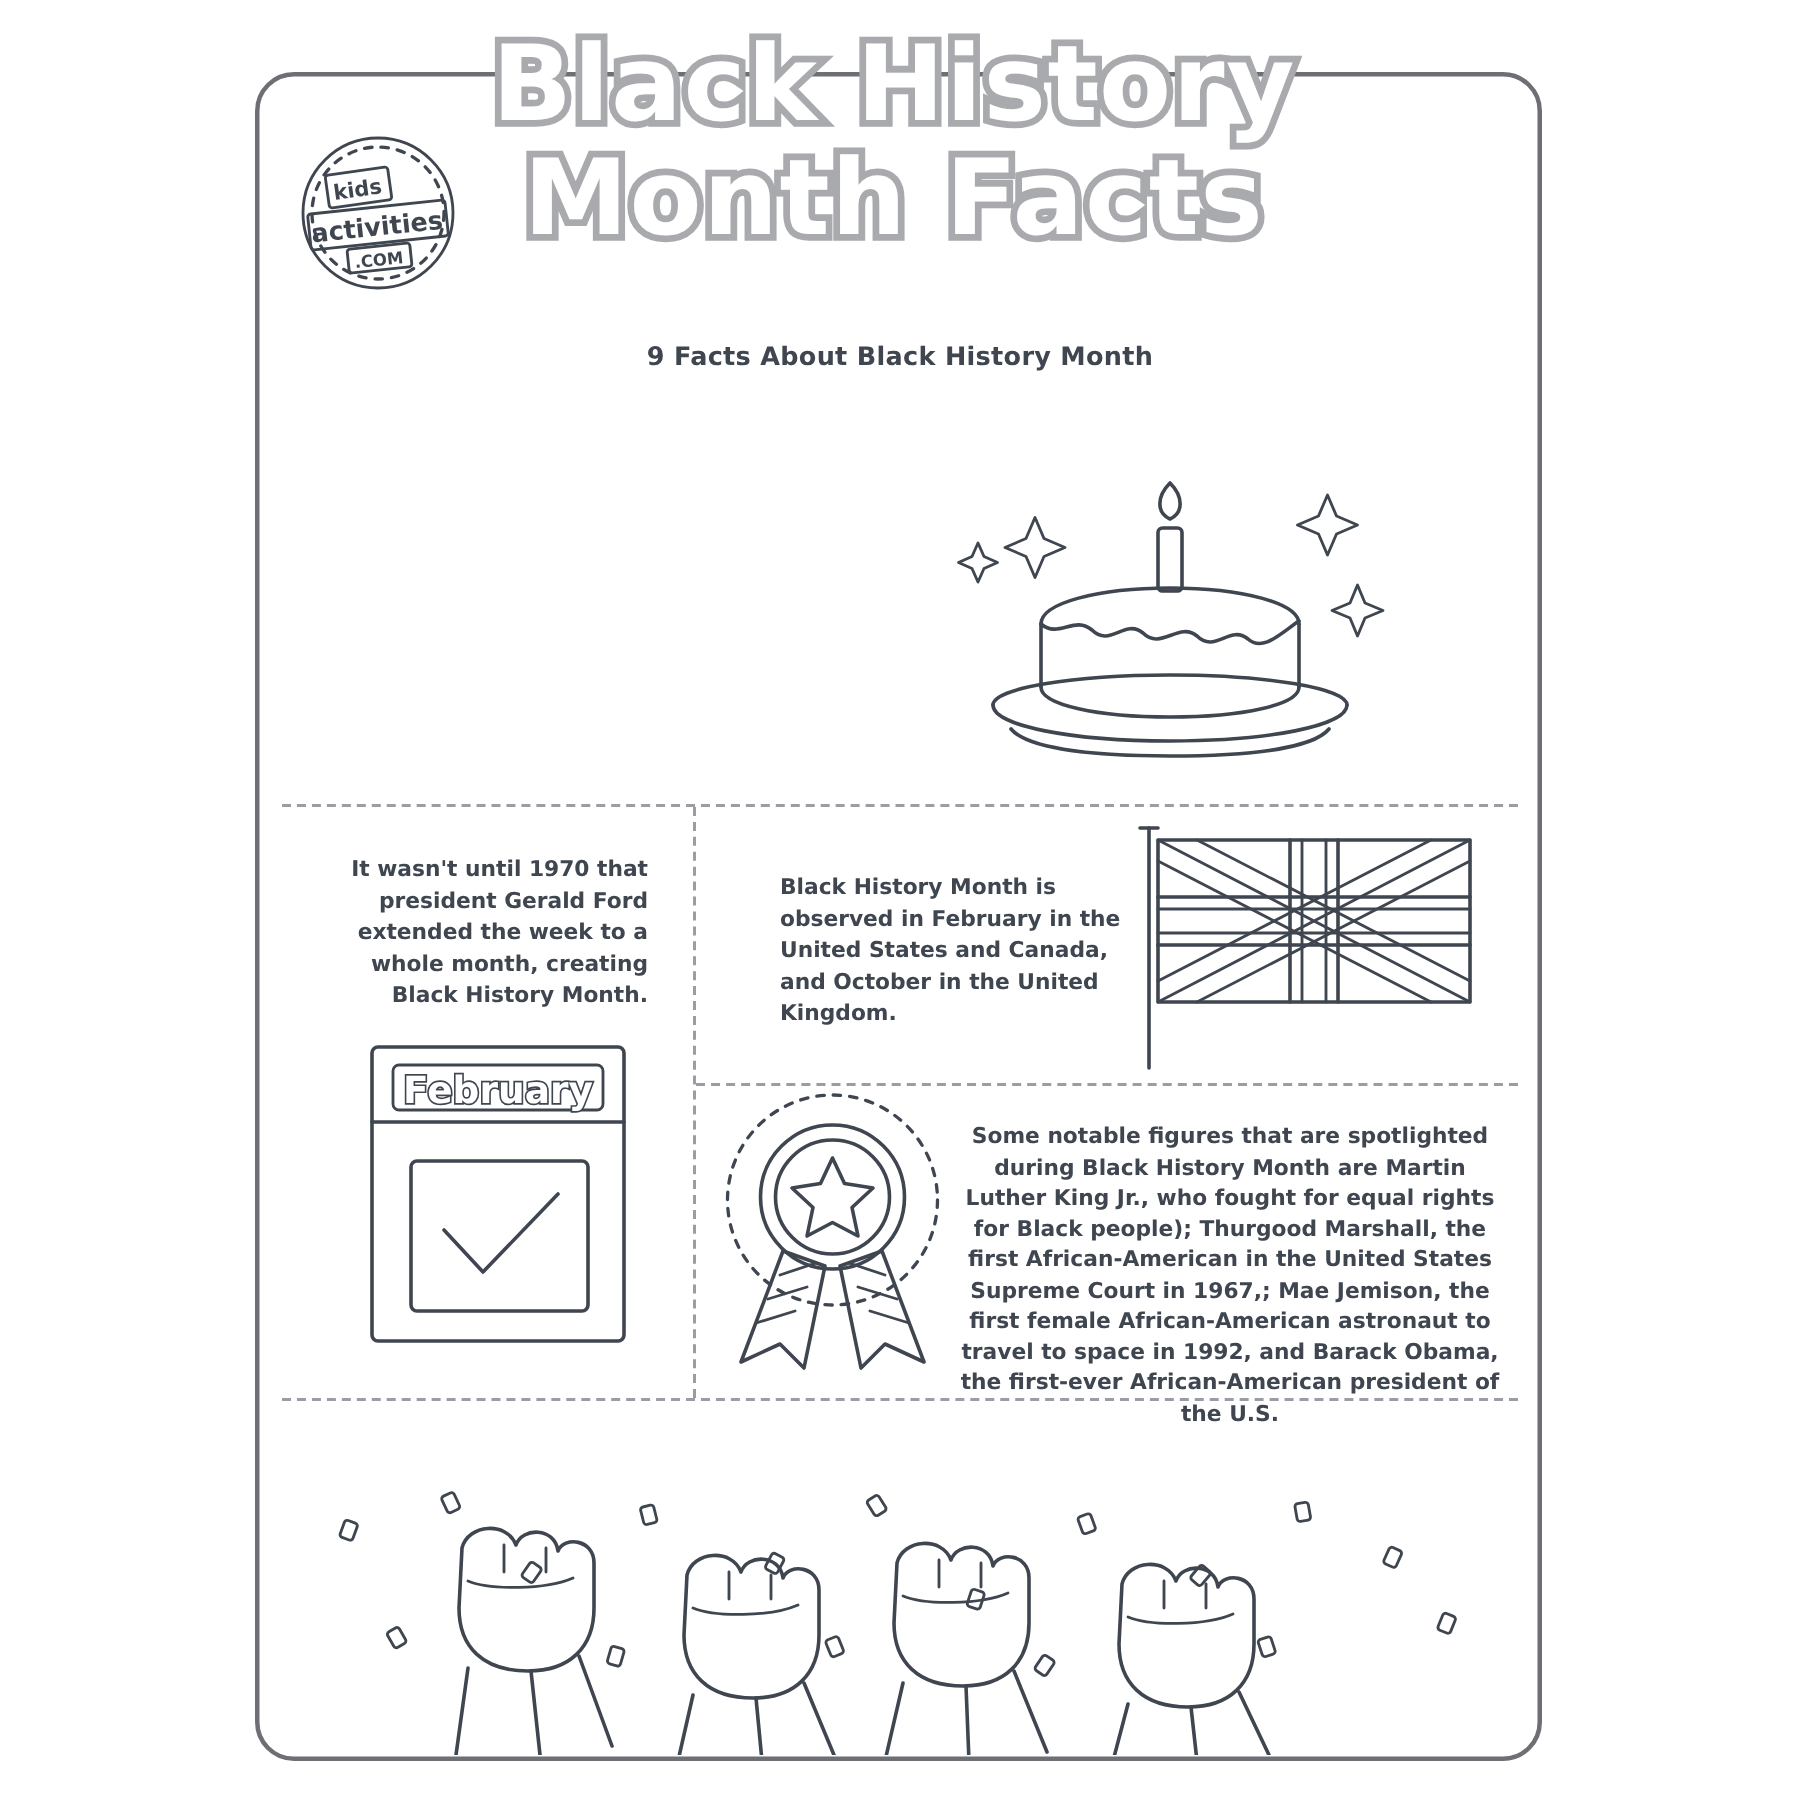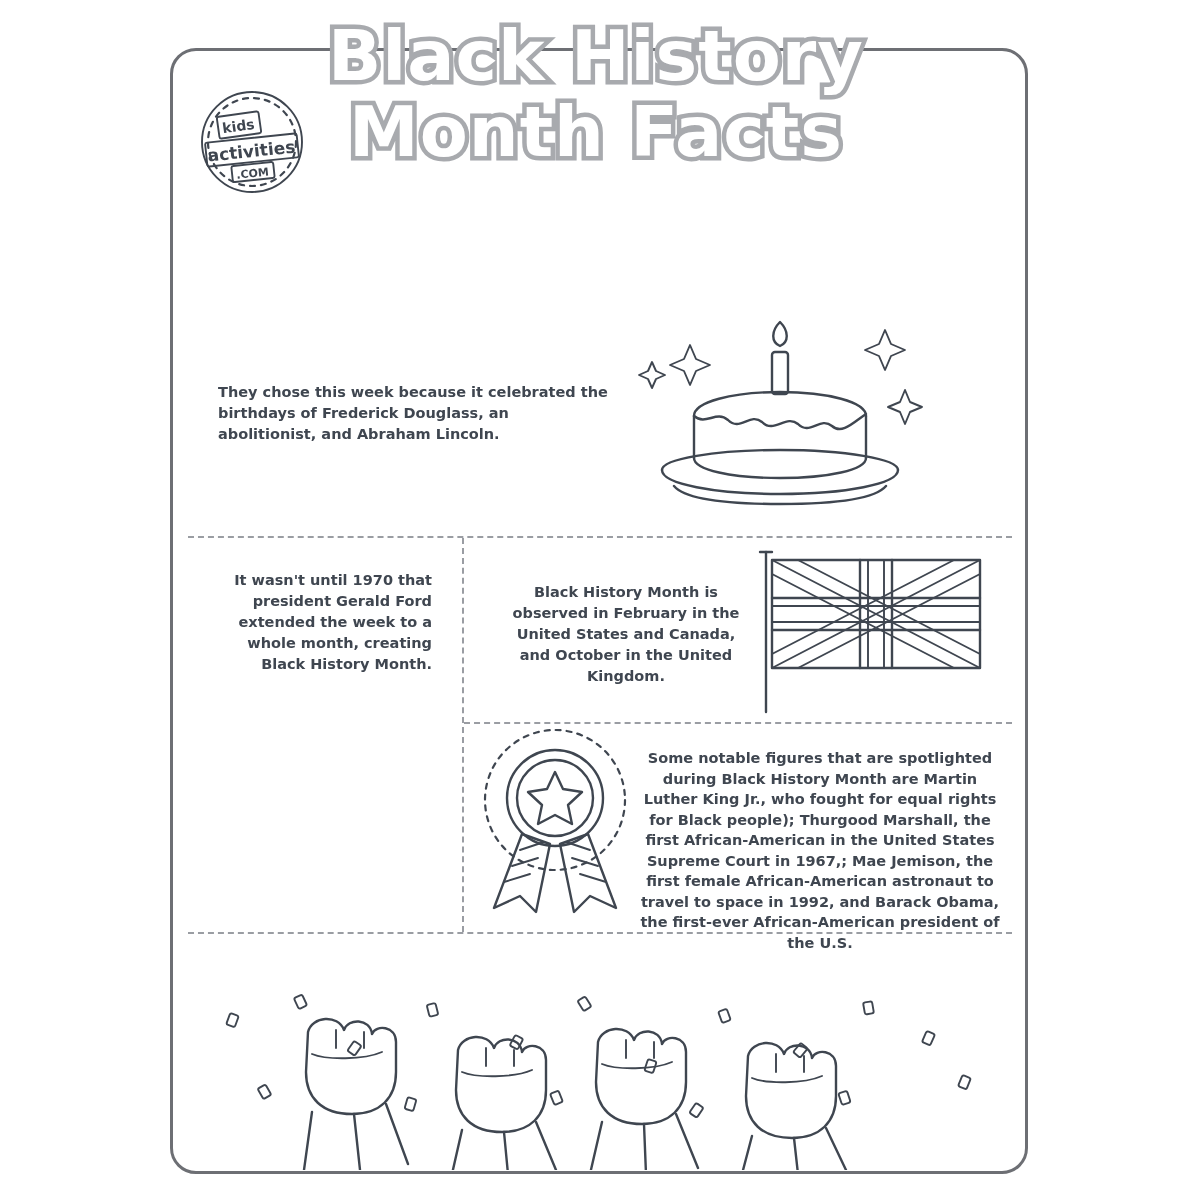--- a/index.html
+++ b/index.html
@@ -107,24 +107,24 @@
     width: 390px;
     text-align: left;
   }
   .fact-2 {
     left: 210px;
     top: 570px;
     width: 222px;
     text-align: right;
   }
   .fact-3 {
-    left: 506px;
+    left: 520px;
     top: 582px;
     width: 240px;
-    text-align: center;
+    text-align: left;
   }
   .fact-4 {
     left: 640px;
     top: 748px;
     width: 360px;
     text-align: center;
     line-height: 20.5px;
   }
   .fact-5 {
     left: 380px;
@@ -167,27 +167,27 @@
         <rect x="30" y="26" width="42" height="22" rx="2" class="ln-thin" transform="rotate(-8 51 37)"></rect>
         <rect x="18" y="50" width="92" height="24" rx="2" class="ln-thin" transform="rotate(-6 64 62)"></rect>
         <rect x="44" y="76" width="42" height="16" rx="2" class="ln-thin" transform="rotate(-6 65 84)"></rect>
       </g>
       <text x="51" y="43" transform="rotate(-8 51 43)" text-anchor="middle" font-family="DejaVu Sans, sans-serif" font-size="14" font-weight="bold" fill="#3f4650">kids</text>
       <text x="64" y="69" transform="rotate(-6 64 69)" text-anchor="middle" font-family="DejaVu Sans, sans-serif" font-size="17" font-weight="bold" fill="#3f4650">activities</text>
       <text x="65" y="89" transform="rotate(-6 65 89)" text-anchor="middle" font-family="DejaVu Sans, sans-serif" font-size="11" font-weight="bold" fill="#3f4650">.COM</text>
     </svg>
   </div>
 
+  <div class="subtitle">9 Facts About Black History Month</div>
 
   <div class="dash-h" style="left:188px; top:536px; width:824px;"></div>
   <div class="dash-v" style="left:462px; top:538px; height:394px;"></div>
   <div class="dash-h" style="left:464px; top:722px; width:548px;"></div>
   <div class="dash-h" style="left:188px; top:932px; width:824px;"></div>
 
-  <div class="fact fact-1">They chose this week because it celebrated the birthdays of Frederick Douglass, an abolitionist, and Abraham Lincoln.</div>
 
   <div class="art art-cake">
     <svg width="300" height="220" viewBox="0 0 300 220">
 
       <path class="ln-thin" d="M60 45 l6 14 14 6 -14 6 -6 14 -6 -14 -14 -6 14 -6z"></path>
       <path class="ln-thin" d="M22 62 l4 9 9 4 -9 4 -4 9 -4 -9 -9 -4 9 -4z"></path>
       <path class="ln-thin" d="M255 30 l6 14 14 6 -14 6 -6 14 -6 -14 -14 -6 14 -6z"></path>
       <path class="ln-thin" d="M275 90 l5 12 12 5 -12 5 -5 12 -5 -12 -12 -5 12 -5z"></path>
 
       <path class="ln" d="M150 22 c9 9 9 20 0 24 -9 -4 -9 -15 0 -24z"></path>
@@ -226,20 +226,30 @@
       <path class="ln-thin" d="M46 12 L228 106 M202 12 L20 106"></path>
 
       <path class="ln" d="M108 12 v108 M140 12 v108"></path>
       <path class="ln" d="M20 50 h208 M20 82 h208"></path>
 
       <path class="ln-thin" d="M116 12 v108 M132 12 v108"></path>
       <path class="ln-thin" d="M20 58 h208 M20 74 h208"></path>
     </svg>
   </div>
 
+  <div class="art art-cal">
+    <svg width="186" height="216" viewBox="0 0 186 216">
+      <rect class="ln" x="8" y="10" width="168" height="196" rx="4"></rect>
+      <path class="ln" d="M8 60 h168"></path>
+      <rect class="ln-thin" x="22" y="22" width="140" height="30" rx="4"></rect>
+      <text x="92" y="47" text-anchor="middle" font-family="DejaVu Sans, sans-serif" font-size="25" font-weight="bold" fill="#ffffff" stroke="#3f4650" stroke-width="2.2" paint-order="stroke">February</text>
+      <rect class="ln" x="34" y="86" width="118" height="100" rx="4"></rect>
+      <path class="ln" d="M56 132 l26 28 l50 -52" stroke-width="9"></path>
+    </svg>
+  </div>
 
   <div class="art art-medal">
     <svg width="190" height="200" viewBox="0 0 190 200">
       <circle cx="95" cy="74" r="70" class="ln-dash"></circle>
 
       <path class="ln" d="M62 108 L34 182 l26 -12 l16 16 l14 -68z"></path>
       <path class="ln" d="M128 108 L156 182 l-26 -12 l-16 16 l-14 -68z"></path>
       <path class="ln-thin" d="M44 156 l26 -8 M52 140 l26 -8 M60 124 l24 -8"></path>
       <path class="ln-thin" d="M146 156 l-26 -8 M138 140 l-26 -8 M130 124 l-24 -8"></path>
 

